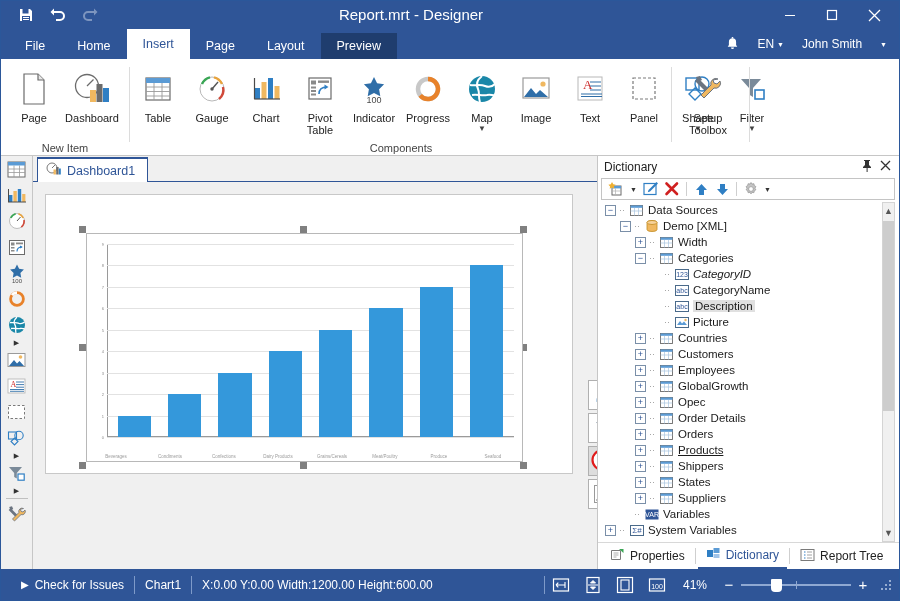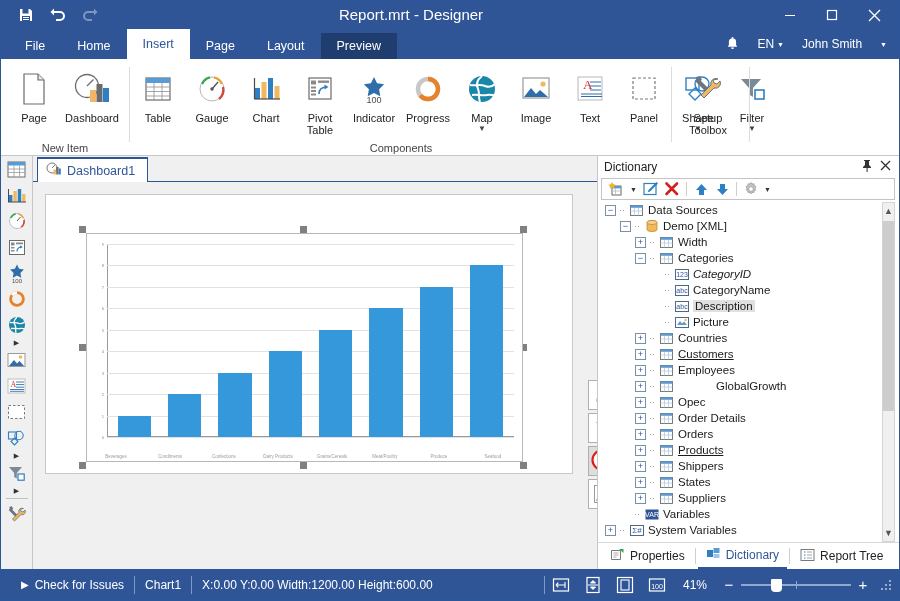--- a/index.html
+++ b/index.html
@@ -845,21 +845,21 @@
         <div class="tnode" style="padding-left: 34px;">
           <span class="exp">+</span>
           <span class="dots">··</span>
           <span class="ti">
             <svg width="13" height="11" viewBox="0 0 13 11">
               <rect x="0.5" y="0.5" width="12" height="10" fill="#fff" stroke="#6b6b6b" stroke-width=".9"></rect>
               <rect x="0.5" y="0.5" width="12" height="2.3" fill="#5b9bd5"></rect>
               <path d="M.5 6h12M4.5 2.8v7.7M8.5 2.8v7.7" stroke="#a8c4e0" stroke-width=".7"></path>
             </svg>
           </span>
-          <span class="tl" style="flex: 0 0 auto; text-decoration: underline;">Customers</span>
+          <span class="tl" style="flex: 0 0 auto;">Customers</span>
         </div>
         <div class="tnode" style="padding-left: 34px;">
           <span class="exp">+</span>
           <span class="dots">··</span>
           <span class="ti">
             <svg width="13" height="11" viewBox="0 0 13 11">
               <rect x="0.5" y="0.5" width="12" height="10" fill="#fff" stroke="#6b6b6b" stroke-width=".9"></rect>
               <rect x="0.5" y="0.5" width="12" height="2.3" fill="#5b9bd5"></rect>
               <path d="M.5 6h12M4.5 2.8v7.7M8.5 2.8v7.7" stroke="#a8c4e0" stroke-width=".7"></path>
             </svg>
@@ -869,21 +869,21 @@
         <div class="tnode" style="padding-left: 34px;">
           <span class="exp">+</span>
           <span class="dots">··</span>
           <span class="ti">
             <svg width="13" height="11" viewBox="0 0 13 11">
               <rect x="0.5" y="0.5" width="12" height="10" fill="#fff" stroke="#6b6b6b" stroke-width=".9"></rect>
               <rect x="0.5" y="0.5" width="12" height="2.3" fill="#5b9bd5"></rect>
               <path d="M.5 6h12M4.5 2.8v7.7M8.5 2.8v7.7" stroke="#a8c4e0" stroke-width=".7"></path>
             </svg>
           </span>
-          <span class="tl" style="flex: 0 0 auto; margin-left: 38px;">GlobalGrowth</span>
+          <span class="tl" style="flex: 0 0 auto;">GlobalGrowth</span>
         </div>
         <div class="tnode" style="padding-left: 34px;">
           <span class="exp">+</span>
           <span class="dots">··</span>
           <span class="ti">
             <svg width="13" height="11" viewBox="0 0 13 11">
               <rect x="0.5" y="0.5" width="12" height="10" fill="#fff" stroke="#6b6b6b" stroke-width=".9"></rect>
               <rect x="0.5" y="0.5" width="12" height="2.3" fill="#5b9bd5"></rect>
               <path d="M.5 6h12M4.5 2.8v7.7M8.5 2.8v7.7" stroke="#a8c4e0" stroke-width=".7"></path>
             </svg>

